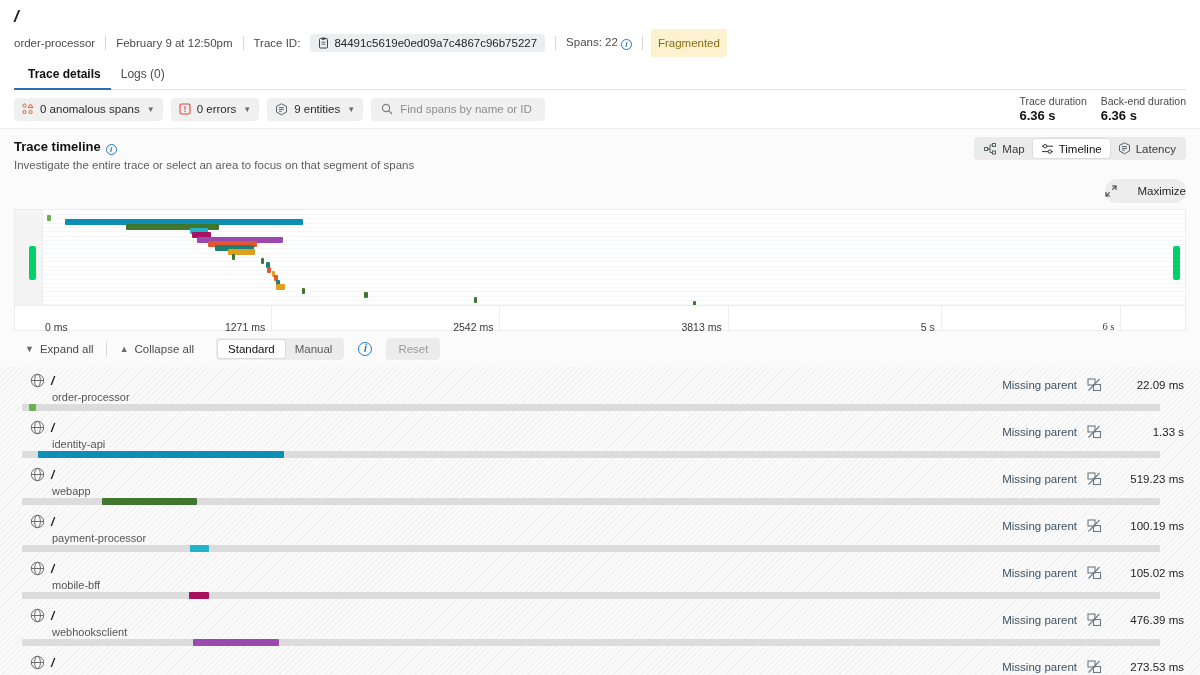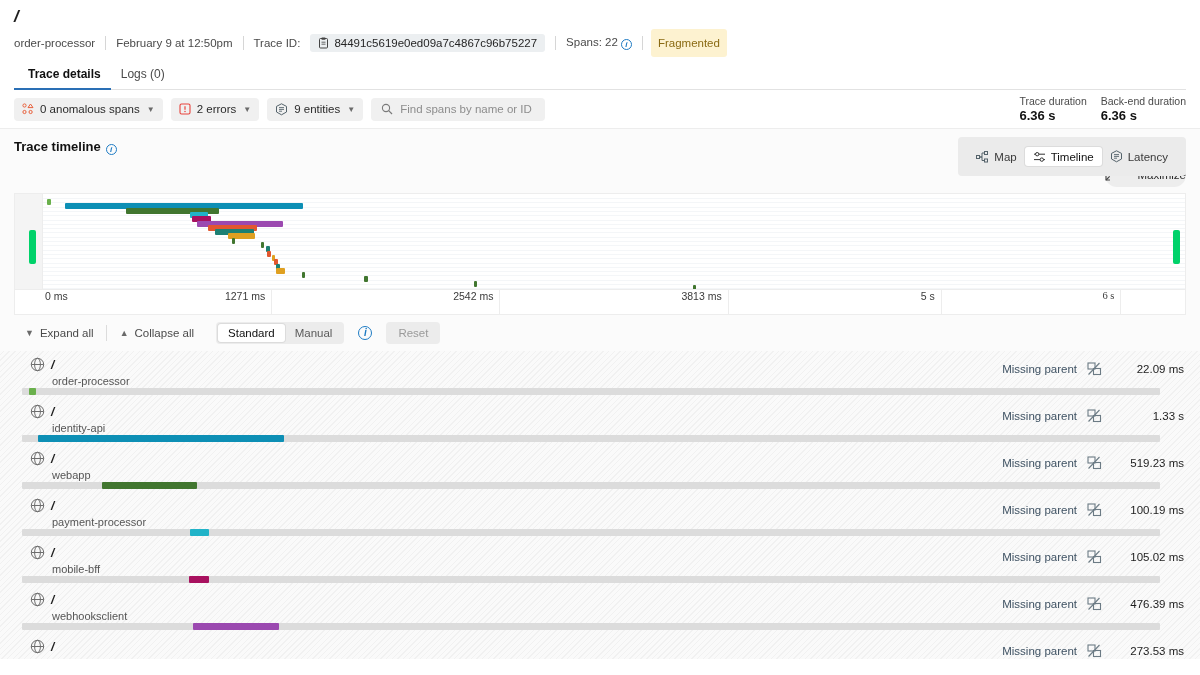--- a/index.html
+++ b/index.html
@@ -76,21 +76,21 @@
   .dur-col .dur-lbl { font-size: 10.5px; color: #4a4a4a; line-height: 14px; }
   .dur-col .dur-val { font-size: 13px; font-weight: 700; color: #111; line-height: 15px; }
 
   
   .tl-card { background: #fbfbfb; border-top: 1px solid #ededed; }
   .tl-head { padding: 10px 14px 0 14px; position: relative; }
   .tl-title { font-size: 13px; font-weight: 700; color: #111; }
   .tl-sub { font-size: 11.5px; color: #5e5e5e; margin-top: 4px; }
   .seg-group {
     position: absolute; right: 14px; top: 8px;
-    display: flex; background: #ebebeb; border-radius: 4px; padding: 10px;
+    display: flex; background: #ebebeb; border-radius: 4px; padding: 2px;
   }
   .seg {
     display: inline-flex; align-items: center; gap: 5px;
     font-size: 11.5px; color: #3a3a3a; padding: 3px 8px;
     border-radius: 3px; cursor: pointer; white-space: nowrap;
   }
   .seg.active { background: #fff; box-shadow: 0 0 0 1px #dcdcdc; color: #111; }
 
   .maximize-wrap { display:flex; justify-content:flex-end; padding: 8px 14px 6px 14px; }
   .btn-maximize {
@@ -120,21 +120,21 @@
     background: #00d26a; top: 36px; height: 34px; z-index: 5; cursor: ew-resize;
   }
 
   .axis {
     position: relative; height: 26px; background: #fff;
     border: 1px solid #ededed; border-top: 1px solid #ededed;
     margin: 0 14px;
   }
   .axis-tick { position: absolute; top: 0; bottom: 0; width: 1px; background: #ededed; }
   .axis-lbl {
-    position: absolute; top: 0; font-size: 10.5px; color: #3a3a3a;
+    position: absolute; top: 15px; font-size: 10.5px; color: #3a3a3a;
     transform: translateX(-100%); padding-right: 6px; white-space: nowrap;
   }
   .axis-lbl.first { transform: none; left: 30px !important; padding: 0; }
 
   
   .controls {
     display: flex; align-items: center; gap: 0;
     padding: 9px 14px; background: #fbfbfb;
     height: 36px;
   }
@@ -248,21 +248,21 @@
     <span>0 anomalous spans</span>
     <span class="caret">▼</span>
   </div>
 
   <div class="pill">
     <svg width="12" height="12" viewBox="0 0 12 12">
       <rect x="1" y="1" width="10" height="10" rx="1.5" fill="none" stroke="#e8433c" stroke-width="1.1"></rect>
       <line x1="6" y1="3.2" x2="6" y2="6.8" stroke="#e8433c" stroke-width="1.2"></line>
       <circle cx="6" cy="8.6" r=".75" fill="#e8433c"></circle>
     </svg>
-    <span>2 errors</span>
+    <span>0 errors</span>
     <span class="caret">▼</span>
   </div>
 
   <div class="pill">
     <svg width="13" height="13" viewBox="0 0 13 13">
       <path d="M6.5 .8 L11.5 3.4 V9 L6.5 11.8 L1.5 9 V3.4 Z" fill="none" stroke="#55636b" stroke-width="1"></path>
       <line x1="4" y1="4.6" x2="9" y2="4.6" stroke="#55636b" stroke-width=".9"></line>
       <line x1="4" y1="6.4" x2="9" y2="6.4" stroke="#55636b" stroke-width=".9"></line>
       <line x1="4" y1="8.2" x2="7" y2="8.2" stroke="#55636b" stroke-width=".9"></line>
     </svg>
@@ -288,20 +288,21 @@
       <div class="dur-val">6.36 s</div>
     </div>
   </div>
 </div>
 
 <div class="tl-card">
   <div class="tl-head">
     <div class="tl-title">
       <span>Trace timeline</span><span class="info-circle" style="margin-left:5px">i</span>
     </div>
+    <div class="tl-sub">Investigate the entire trace or select an area to focus on that segment of spans</div>
 
     <div class="seg-group">
       <div class="seg">
         <svg width="13" height="12" viewBox="0 0 13 12">
           <rect x=".5" y="4.5" width="3" height="3" fill="none" stroke="#55636b" stroke-width="1"></rect>
           <rect x="8.5" y=".5" width="3" height="3" fill="none" stroke="#55636b" stroke-width="1"></rect>
           <rect x="8.5" y="8" width="3" height="3" fill="none" stroke="#55636b" stroke-width="1"></rect>
           <path d="M3.8 6 H6 V2 H8.3" fill="none" stroke="#55636b" stroke-width="1"></path>
           <path d="M3.8 6 H6 V9.5 H8.3" fill="none" stroke="#55636b" stroke-width="1"></path>
         </svg>

